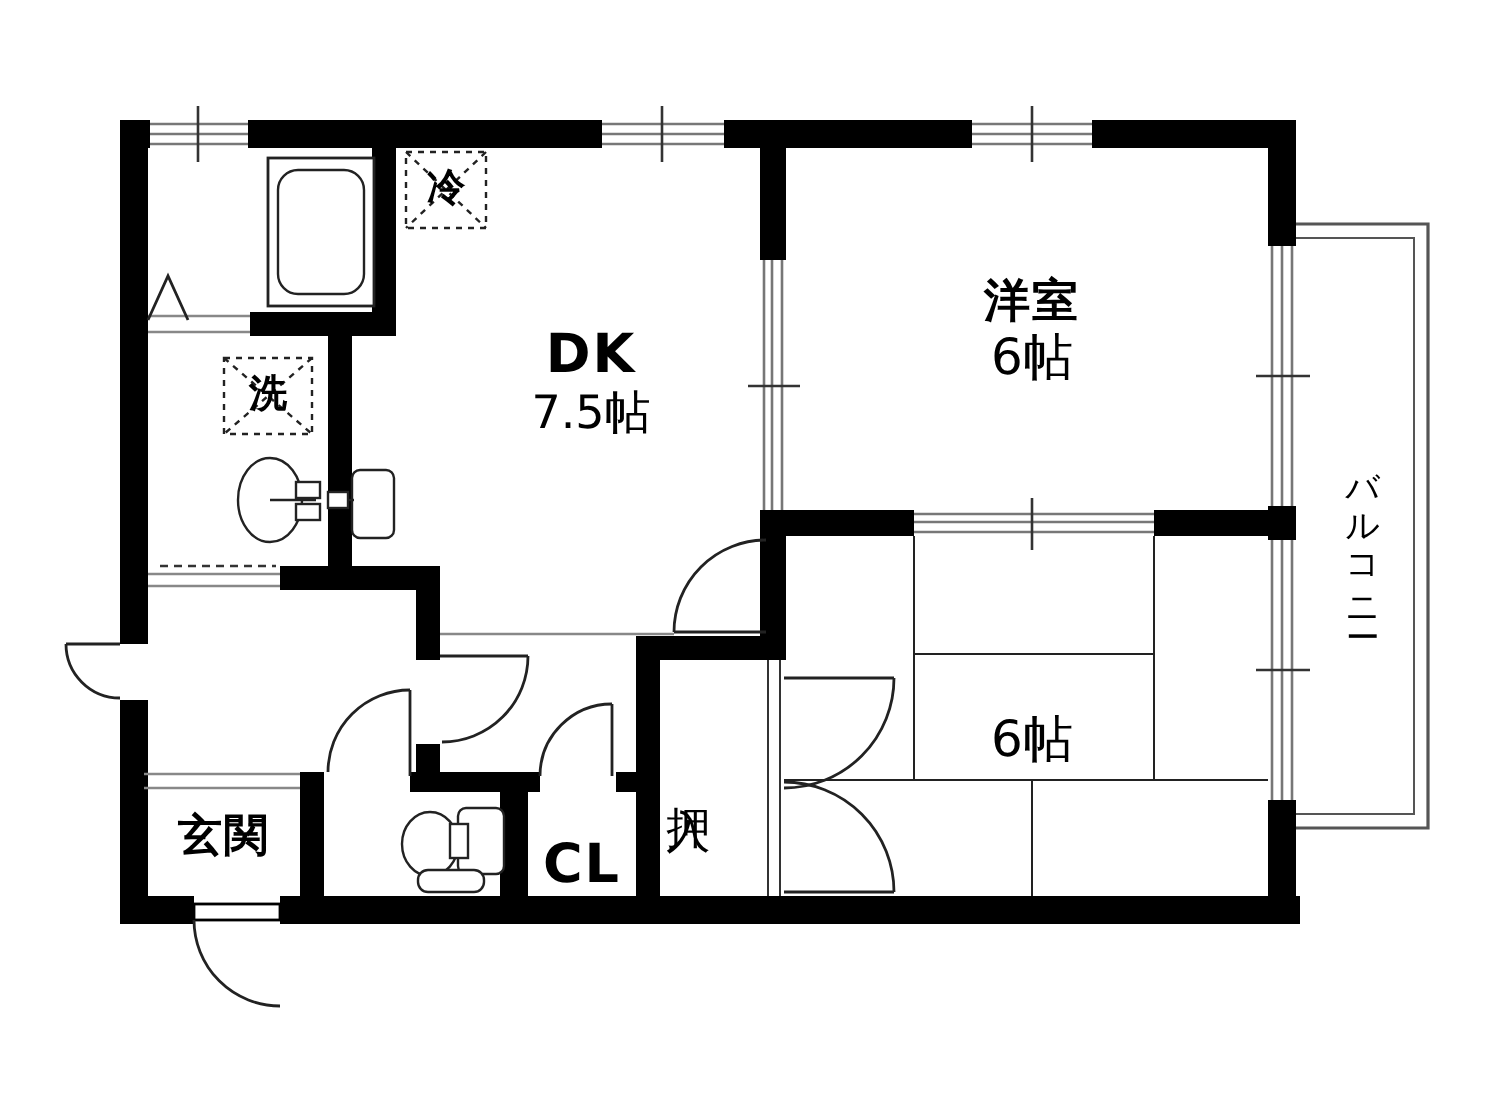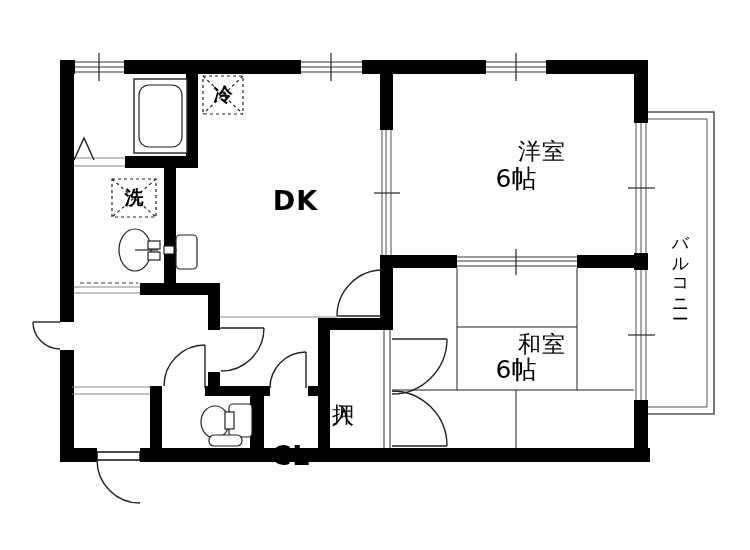--- a/index.html
+++ b/index.html
@@ -1,23 +1,23 @@
 <!DOCTYPE html>
 <html><head>
 <meta charset="utf-8">
 <style>
   html,body{margin:0;padding:0;background:#fff;}
   #plan{position:relative;width:750px;height:550px;background:#fff;overflow:hidden;
         font-family:"DejaVu Sans","Liberation Sans",sans-serif;color:#000;}
   #plan svg{position:absolute;left:0;top:0;}
   .lbl{position:absolute;text-align:center;line-height:1.05;color:#000;}
   .vtext{writing-mode:vertical-rl;}
-  .room-name{font-size:23px;font-weight:400;letter-spacing:1px;text-align:right;}
+  .room-name{font-size:23px;font-weight:700;letter-spacing:1px;}
   .room-size{font-size:25px;font-weight:500;}
-  .big{font-size:27px;font-weight:600;letter-spacing:1px;margin-top:23px;}
+  .big{font-size:27px;font-weight:600;letter-spacing:1px;}
   .boxchar{font-size:19px;font-weight:600;display:flex;align-items:center;justify-content:center;}
 </style>
 </head>
 <body>
 
 <div id="plan">
 
   <svg width="750" height="550" viewBox="0 0 750 550">
 
     <g stroke="#555" fill="none">
@@ -200,27 +200,28 @@
         <line x1="243" y1="76" x2="203" y2="114"></line>
     </g>
     <g stroke="#222" fill="none" stroke-width="1.2" stroke-dasharray="3 3">
       <rect x="112" y="179" width="44" height="38"></rect>
       <line x1="112" y1="179" x2="156" y2="217"></line>
         <line x1="156" y1="179" x2="112" y2="217"></line>
     </g>
   </svg>
 
   <div class="lbl big" style="left:248px;top:164px;width:95px;">DK</div>
+  <div class="lbl room-size" style="left:238px;top:195px;width:115px;font-size:23px;">7.5帖</div>
 
   <div class="lbl room-name" style="left:466px;top:139px;width:100px;">洋室</div>
   <div class="lbl room-size" style="left:466px;top:166px;width:100px;">6帖</div>
 
-  <div class="lbl room-name" style="left:466px;top:332px;width:100px;">和室</div>
   <div class="lbl room-size" style="left:466px;top:357px;width:100px;">6帖</div>
 
+  <div class="lbl room-name" style="left:72px;top:407px;width:80px;font-size:22px;">玄関</div>
 
   <div class="lbl big" style="left:262px;top:419px;width:58px;">CL</div>
 
   <div class="lbl vtext" style="left:332px;top:340px;height:92px;font-size:22px;font-weight:500;">押入</div>
 
   <div class="lbl vtext" style="left:671px;top:200px;height:135px;font-size:17px;font-weight:500;letter-spacing:2px;">バルコニー</div>
 
   <div class="lbl boxchar" style="left:203px;top:76px;width:40px;height:38px;">冷</div>
   <div class="lbl boxchar" style="left:112px;top:179px;width:44px;height:38px;">洗</div>
 

